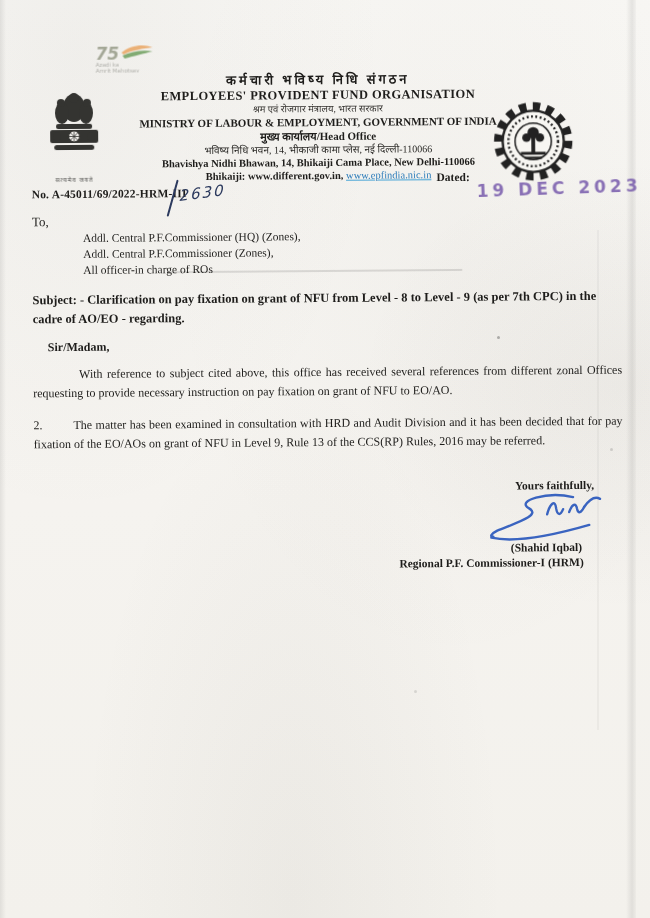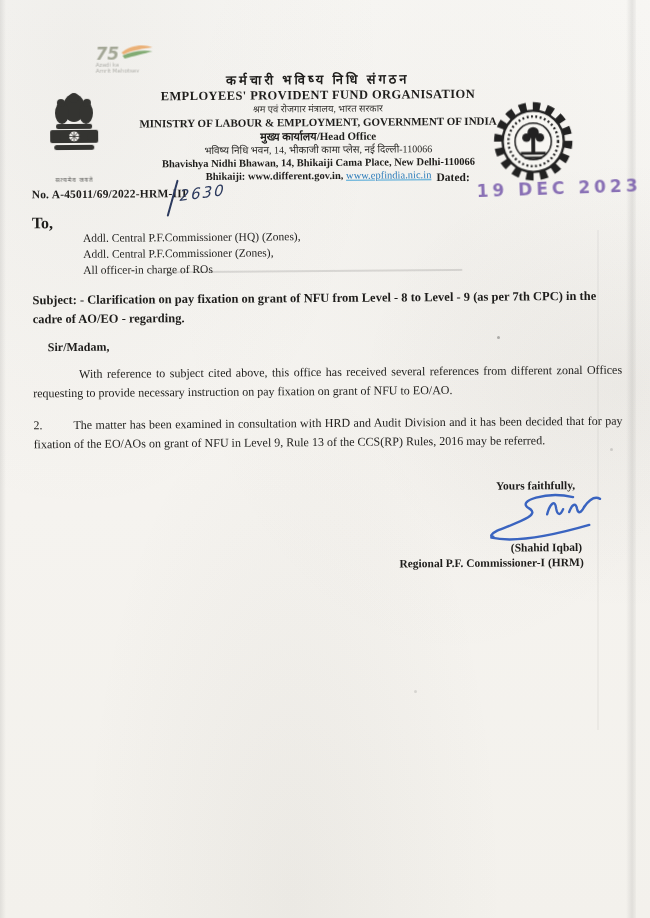--- a/index.html
+++ b/index.html
@@ -53,31 +53,31 @@
   .gear-logo { position:absolute; left:492px; top:98px; width:86px; height:90px; filter:blur(0.2px); }
 
   
   .ref-number { position:absolute; left:33px; top:186px; font-size:11.5px; font-weight:bold; letter-spacing:0.2px; }
   .hand-slash { position:absolute; left:173px; top:178px; width:2px; height:38px; background:#2c3a5e; transform:rotate(16deg); border-radius:2px; }
   .hand-number { position:absolute; left:181px; top:183px; font-family:"DejaVu Sans", sans-serif; font-style:italic; font-size:15px; color:#2c3a5e; transform:rotate(-7deg) skewX(-10deg); letter-spacing:2px; }
   .dated-label { position:absolute; left:438px; top:172px; font-size:11.5px; font-weight:bold; }
   .date-stamp { position:absolute; left:478px; top:180px; font-family:"DejaVu Sans", sans-serif; font-weight:600; font-size:17px; letter-spacing:4px; color:#7b5fae; transform:rotate(-1.6deg); opacity:0.88; filter:blur(0.3px); white-space:nowrap; }
 
   
-  .to-label { position:absolute; left:33px; top:212px; font-size:16px; font-weight:bold; }
+  .to-label { position:absolute; left:33px; top:212px; font-size:13px; font-weight:normal; }
   .recipients { position:absolute; left:84px; top:228px; font-size:11.5px; line-height:16px; }
   .subject { position:absolute; left:33px; top:289px; width:588px; font-size:12.5px; font-weight:bold; line-height:1.55; }
   .greeting { position:absolute; left:48px; top:338px; font-size:12px; font-weight:bold; }
   .para { position:absolute; left:33px; width:589px; font-size:12px; line-height:1.62; text-align:justify; }
   .para1 { top:363px; text-indent:46px; }
   .para2 { top:414px; }
   .para-num { font-weight:normal; margin-right:31px; }
 
   
-  .closing { position:absolute; left:495px; top:481px; font-size:11.5px; font-weight:600; }
+  .closing { position:absolute; left:514px; top:481px; font-size:11.5px; font-weight:600; }
   .sig-svg { position:absolute; left:476px; top:492px; }
   .sig-name { position:absolute; left:462px; top:543px; width:166px; text-align:center; font-size:11.5px; font-weight:bold; }
   .sig-desig { position:absolute; left:356px; top:558px; width:268px; text-align:center; font-size:11.5px; font-weight:bold; }
 </style>
 </head>
 <body>
 
 <div class="page">
 
   <div class="artifact edge-left"></div>

